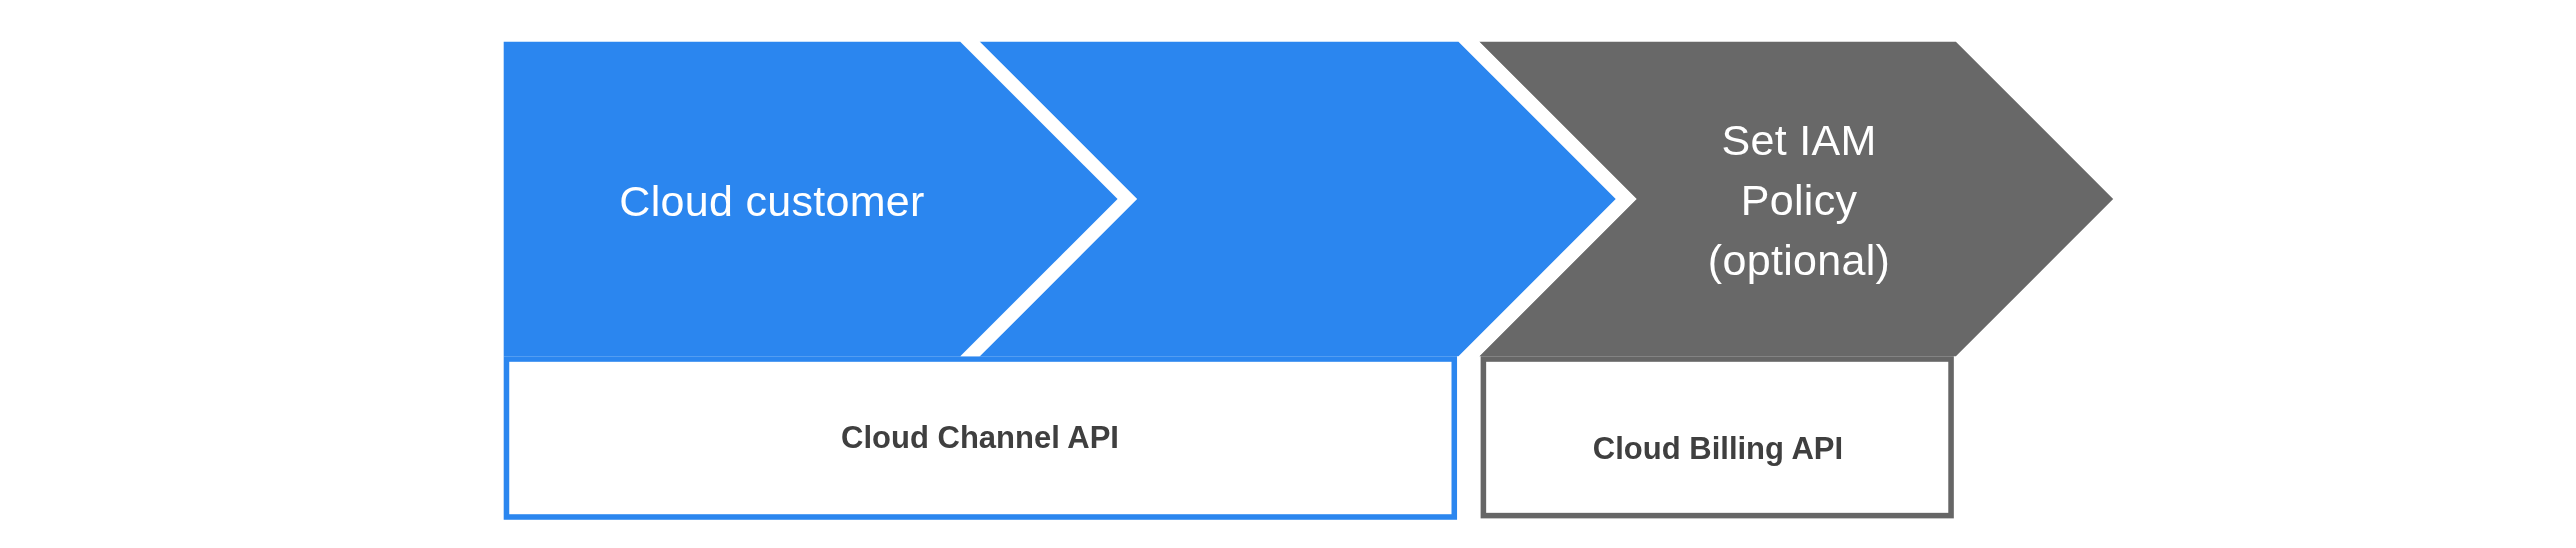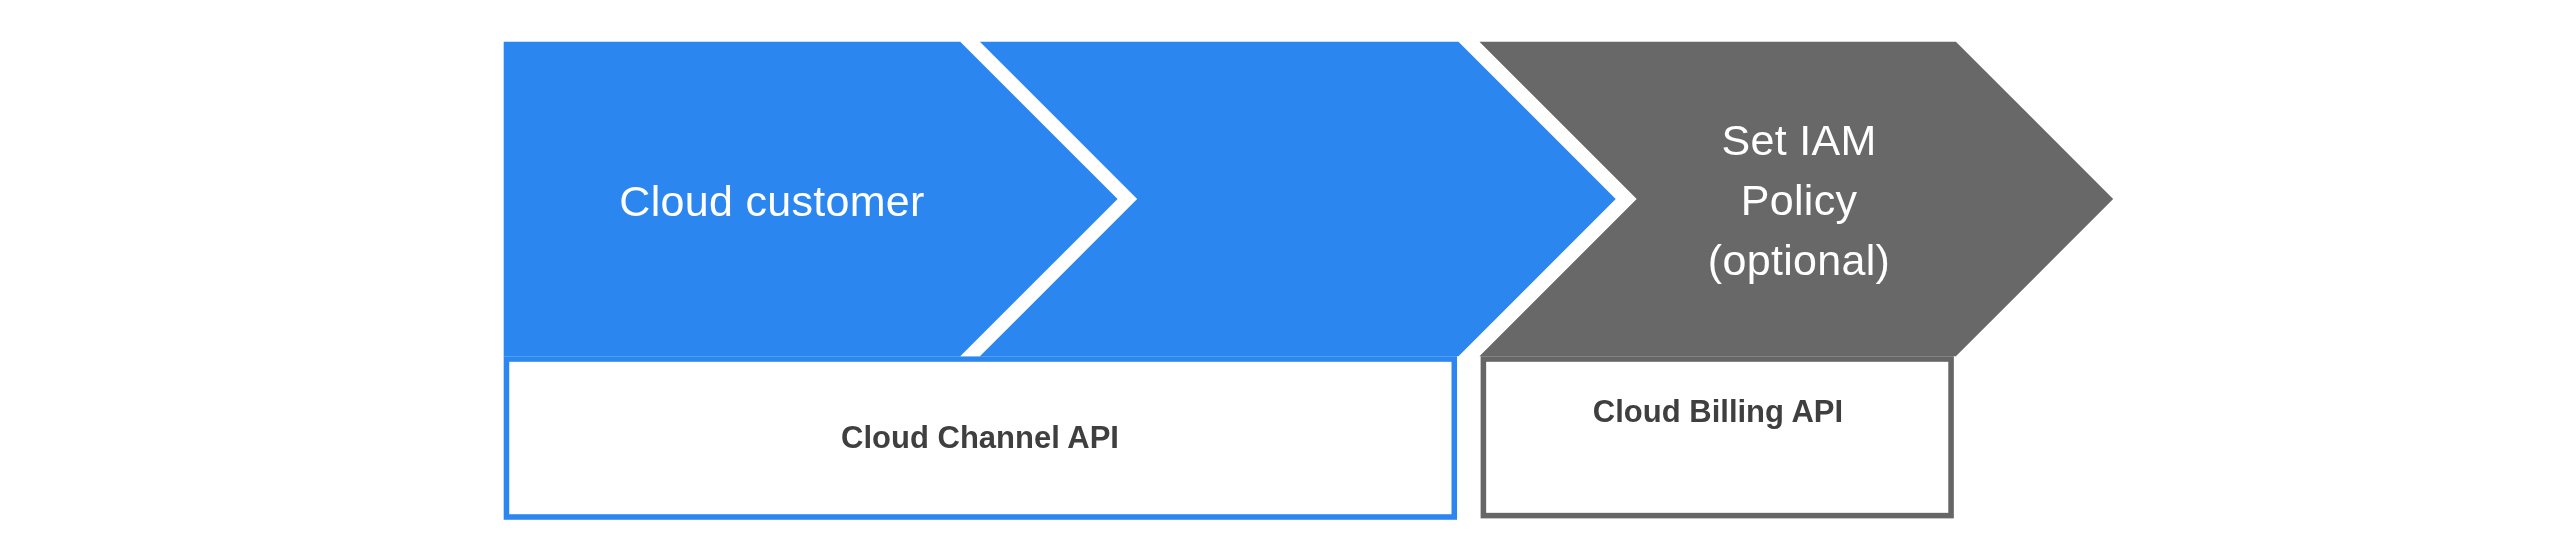--- a/index.html
+++ b/index.html
@@ -72,16 +72,16 @@
 
   <div class="label arrow-label" style="left:772px; top:201px;">Cloud customer</div>
 
 
   <div class="label arrow-label" style="left:1799px; top:200px;text-align:center;">Set IAM
 Policy
 (optional)</div>
 
   <div class="label api-label" style="left:980px; top:438px;">Cloud Channel API</div>
 
-  <div class="label api-label" style="left:1718px; top:412px;">Cloud Billing API</div>
+  <div class="label api-label" style="left:1718px; top:449px;">Cloud Billing API</div>
 
 </div>
 
 
 </body></html>

